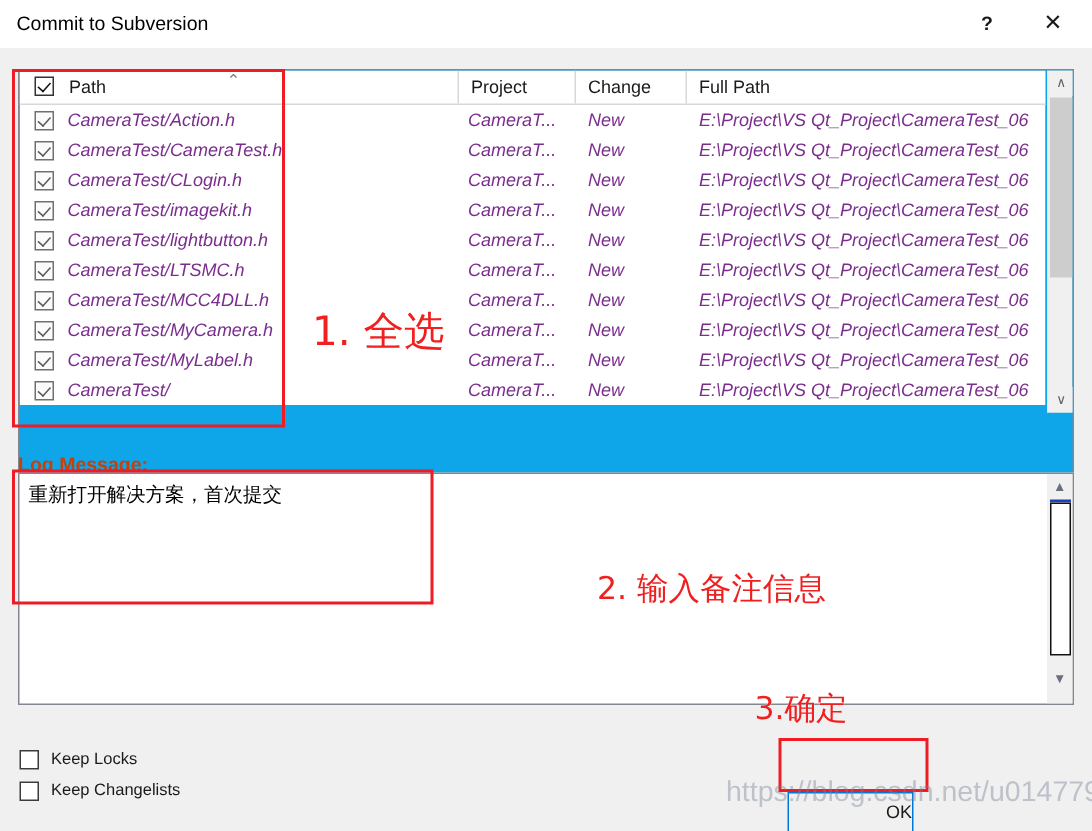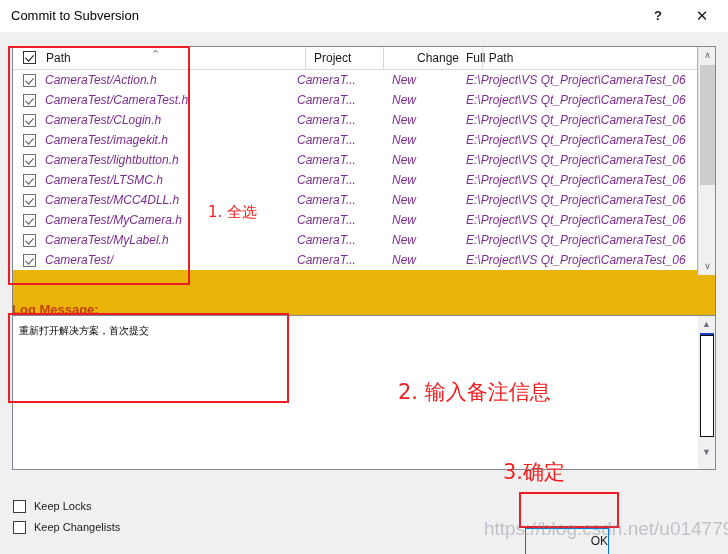--- a/index.html
+++ b/index.html
@@ -60,21 +60,21 @@
     left: 0; top: 32px;
     width: 728px; height: 522px;
     background: #f0f0f0;
   }
 
   
   #filelist {
     position: absolute;
     left: 12px; top: 14px;
     width: 704px; height: 312px;
-    background: #eab308;
+    background: #0ea5e9;
     border: 1px solid #828790;
     box-sizing: border-box;
     overflow: hidden;
   }
   #list-header {
     position: absolute;
     left: 0; top: 0;
     width: 684px; height: 23px;
     background: #ffffff;
     border-bottom: 1px solid #d8d8d8;
@@ -88,21 +88,21 @@
     font-size: 12px;
     color: #1a1a1a;
     border-right: 1px solid #d8d8d8;
     box-sizing: border-box;
     padding-left: 8px;
     white-space: nowrap;
     overflow: hidden;
   }
   #hcell-path    { left: 1px;   width: 292px; padding-left: 32px; }
   #hcell-project { left: 293px; width: 78px; }
-  #hcell-change  { left: 371px; width: 74px; margin-left: 25px; }
+  #hcell-change  { left: 371px; width: 74px; }
   #hcell-fullpath{ left: 445px; width: 239px; border-right: none; }
 
   #header-checkbox {
     position: absolute;
     left: 10px; top: 4px;
     width: 13px; height: 13px;
     border: 1px solid #333333;
     background: #ffffff;
     box-sizing: border-box;
   }
@@ -158,21 +158,21 @@
     height: 20px;
     line-height: 20px;
     font-size: 12px;
     color: #7b2d8e;
     white-space: nowrap;
     overflow: hidden;
     box-sizing: border-box;
     font-style: italic;
   }
   .c-path    { left: 32px;  width: 262px; }
-  .c-project { left: 284px; width: 72px; }
+  .c-project { left: 299px; width: 72px; }
   .c-change  { left: 379px; width: 70px; }
   .c-full    { left: 453px; width: 231px; }
 
   
   #list-vsb {
     position: absolute;
     right: 0; top: 0;
     width: 17px; height: 228px;
     background: #f0f0f0;
     border-left: 1px solid #e6e6e6;
@@ -237,21 +237,21 @@
     width: 704px; height: 155px;
     background: #ffffff;
     border: 1px solid #828790;
     box-sizing: border-box;
     overflow: hidden;
   }
   #log-text {
     position: absolute;
     left: 6px; top: 5px;
     width: 600px;
-    font-size: 10px;
+    font-size: 13px;
     line-height: 20px;
     color: #000000;
     font-family: "DejaVu Sans", sans-serif;
     white-space: pre-wrap;
   }
   #log-vsb {
     position: absolute;
     right: 0; top: 0;
     width: 17px; height: 153px;
     background: #f0f0f0;
@@ -338,21 +338,21 @@
   #annot-box-ok        { left: 519px; top: 492px; width: 100px; height: 36px; }
 
   .annot-text {
     position: absolute;
     color: #f02020;
     font-family: "DejaVu Sans", sans-serif;
     text-shadow: 0 0 1px rgba(255,255,255,0.95);
     white-space: nowrap;
     pointer-events: none;
   }
-  #annot-text-selectall { left: 208px; top: 203px; font-size: 15px; }
+  #annot-text-selectall { left: 208px; top: 203px; font-size: 27px; }
   #annot-text-logmsg    { left: 398px; top: 378px; font-size: 21px; }
   #annot-text-confirm   { left: 503px; top: 458px; font-size: 21px; }
 
   #watermark {
     position: absolute;
     left: 484px; top: 518px;
     font-size: 19px;
     color: rgba(120,130,150,0.42);
     font-family: "Liberation Sans", sans-serif;
     white-space: nowrap;

